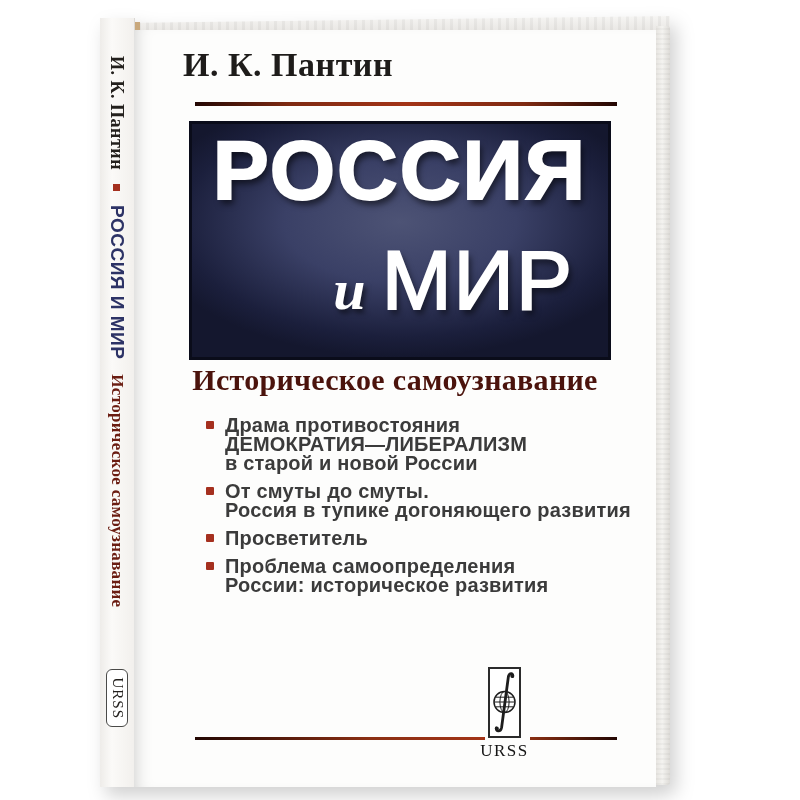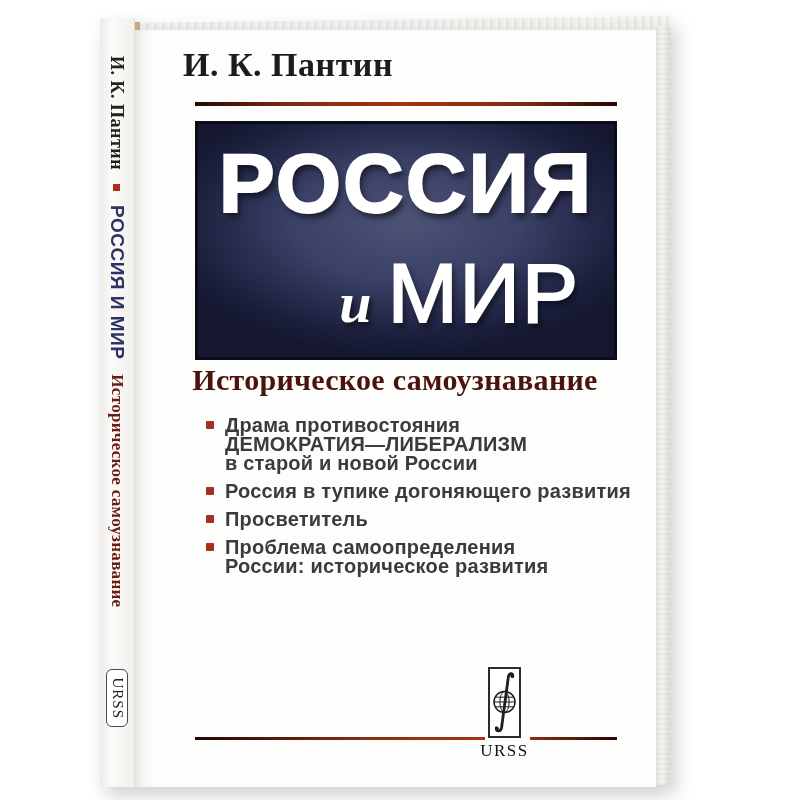--- a/index.html
+++ b/index.html
@@ -75,27 +75,27 @@
   .author{
     position:absolute;left:49px;top:16px;
     font-family:"Liberation Serif","DejaVu Serif",serif;
     font-size:34px;font-weight:700;color:#1e1c1a;letter-spacing:.5px;
   }
   .rule-top{
     position:absolute;left:61px;top:72px;width:422px;height:4px;
     background:linear-gradient(90deg,#230703,#7e2a12 22%,var(--accent-red,#a33417) 50%,#7e2a12 78%,#230703);
   }
   .panel{
-    position:absolute;left:61px;top:91px;width:422px;height:239px;
+    position:absolute;left:55px;top:91px;width:422px;height:239px;
     box-sizing:border-box;border:3px solid #0a0c1a;
     background:radial-gradient(ellipse 62% 58% at 50% 42%,
       var(--panel-navy-center,#4d5375) 0%,#3a4066 45%,
       var(--panel-navy-dark,#1b1f3c) 85%,#14172e 100%);
     display:flex;flex-direction:column;align-items:center;
-    padding-top:17px;
+    padding-top:4px;
   }
   .title-1{
     font-size:84px;line-height:84px;font-weight:700;color:#ffffff;
     letter-spacing:2px;-webkit-text-stroke:2px #ffffff;
     text-shadow:3px 5px 6px rgba(0,0,0,0.55);
   }
   .title-2{
     align-self:flex-end;margin-right:34px;margin-top:26px;
     display:flex;align-items:baseline;gap:16px;
   }
@@ -188,20 +188,21 @@
 
     <ul class="topics">
       <li>
         <span class="sq"></span>
         <span class="line">Драма противостояния</span>
         <span class="line">ДЕМОКРАТИЯ—ЛИБЕРАЛИЗМ</span>
         <span class="line">в старой и новой России</span>
       </li>
       <li>
         <span class="sq"></span>
+        <span class="line">От смуты до смуты.</span>
         <span class="line">Россия в тупике догоняющего развития</span>
       </li>
       <li>
         <span class="sq"></span>
         <span class="line">Просветитель</span>
       </li>
       <li>
         <span class="sq"></span>
         <span class="line">Проблема самоопределения</span>
         <span class="line">России: историческое развития</span>

